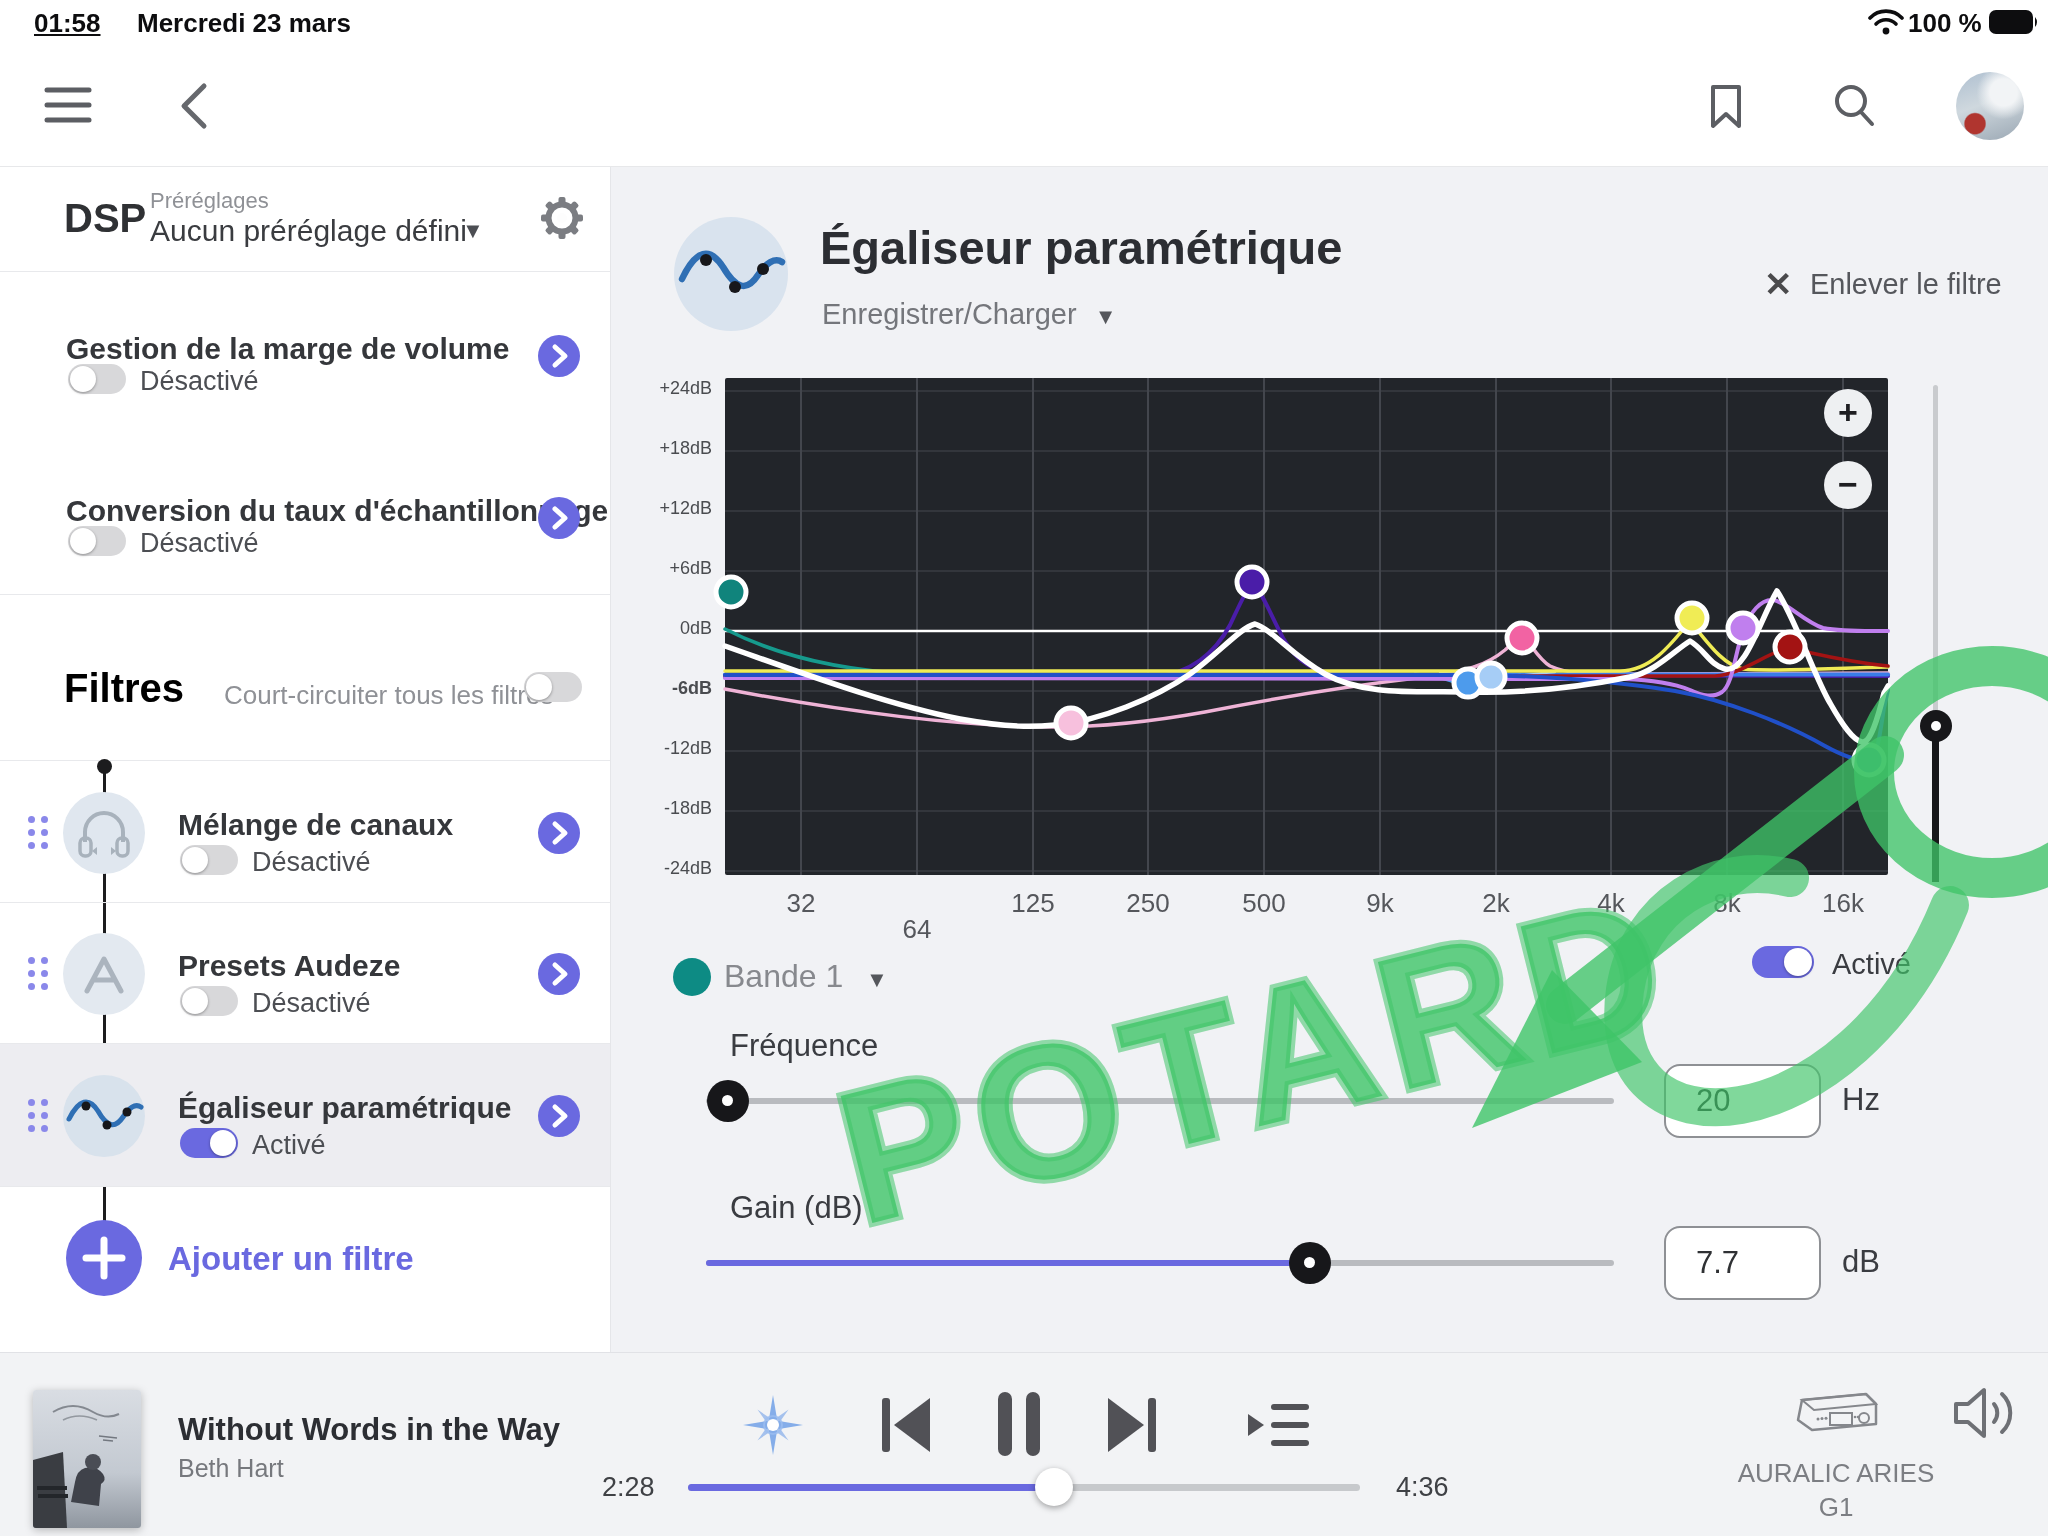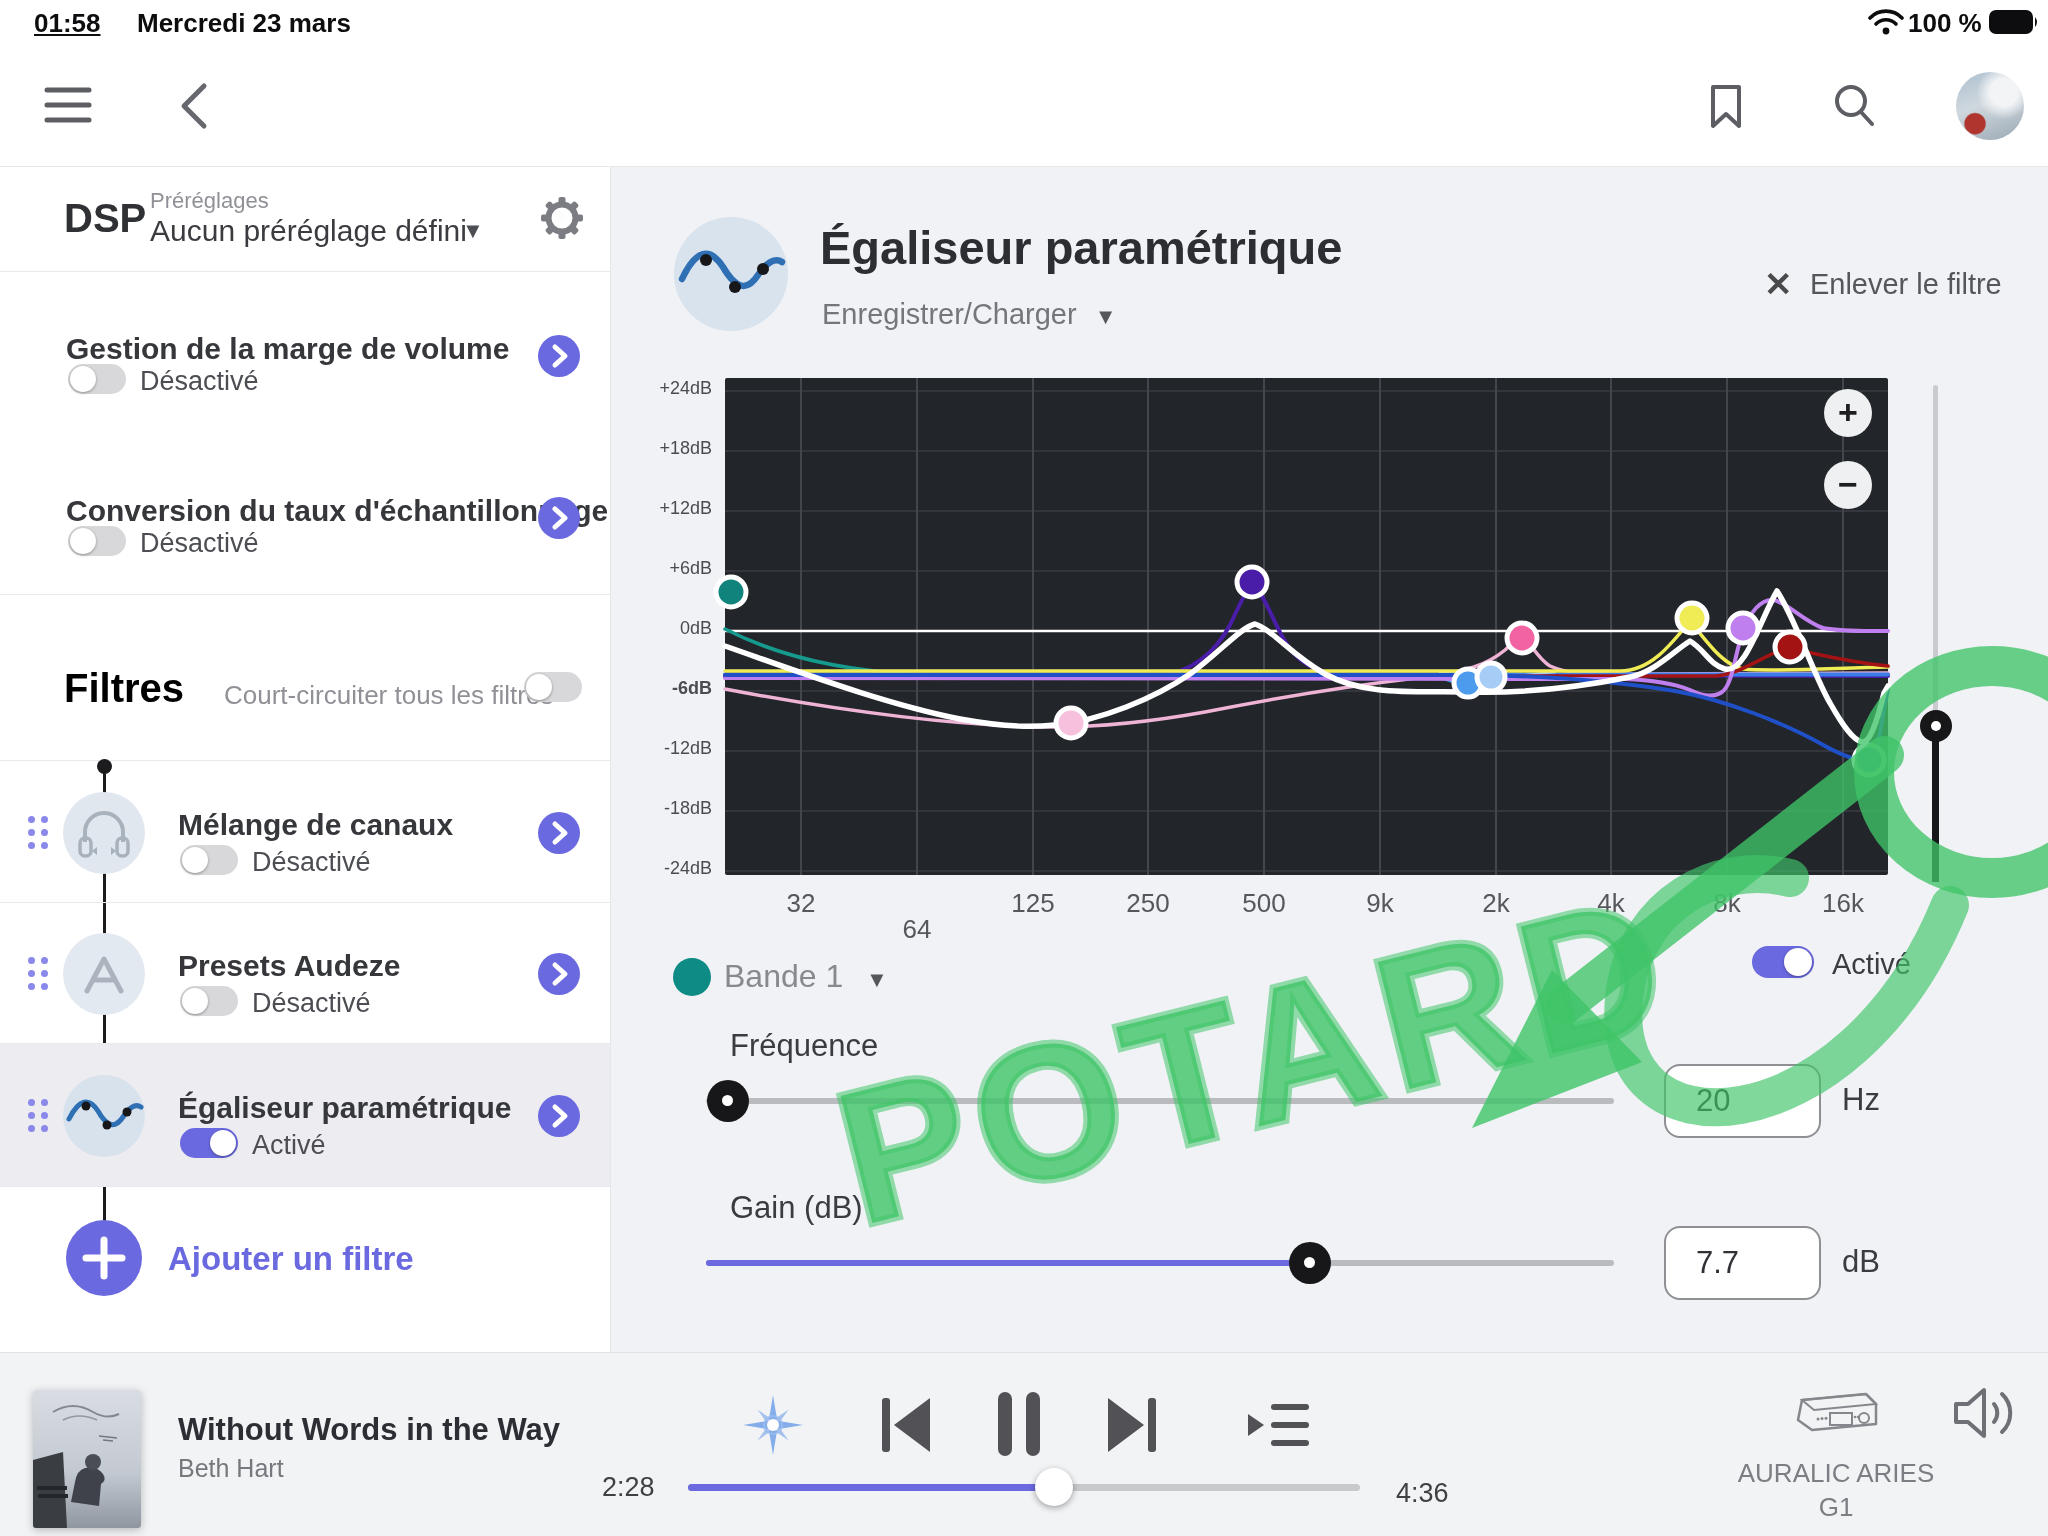--- a/index.html
+++ b/index.html
@@ -427,21 +427,21 @@
     <line x1="28" y1="7" x2="60" y2="7"></line>
       <line x1="28" y1="25" x2="60" y2="25"></line>
       <line x1="28" y1="43" x2="60" y2="43"></line>
   </g>
 </svg>
 
 <div class="abs ptime" style="left:602px;top:1472px;">2:28</div>
 <div class="abs" style="left:688px;top:1484px;width:672px;height:7px;border-radius:4px;background:#c7c9cc;"></div>
 <div class="abs" style="left:688px;top:1484px;width:366px;height:7px;border-radius:4px;background:#6a69e0;"></div>
 <div class="abs" style="left:1035px;top:1468px;width:38px;height:38px;border-radius:50%;background:#ffffff;box-shadow:0 2px 6px rgba(0,0,0,.35);"></div>
-<div class="abs ptime" style="left:1396px;top:1472px;margin-top:6px;">4:36</div>
+<div class="abs ptime" style="left:1396px;top:1472px;">4:36</div>
 
 <svg class="abs" style="left:1792px;top:1386px;" width="88" height="52" viewBox="0 0 88 52">
   <path d="M10 14 L74 8 L84 18 L84 38 L20 44 L6 34 Z" fill="none" stroke="#85878c" stroke-width="2.5" stroke-linejoin="round"></path>
   <path d="M10 14 L74 8 L84 18 L22 24 Z" fill="none" stroke="#85878c" stroke-width="2"></path>
   <rect x="38" y="27" width="22" height="12" fill="none" stroke="#85878c" stroke-width="2"></rect>
   <circle cx="72" cy="32" r="5" fill="none" stroke="#85878c" stroke-width="2"></circle>
   <g fill="#85878c">
       <circle cx="26" cy="33" r="1.5"></circle>
       <circle cx="30" cy="32.6" r="1.5"></circle>
       <circle cx="34" cy="32.2" r="1.5"></circle>

